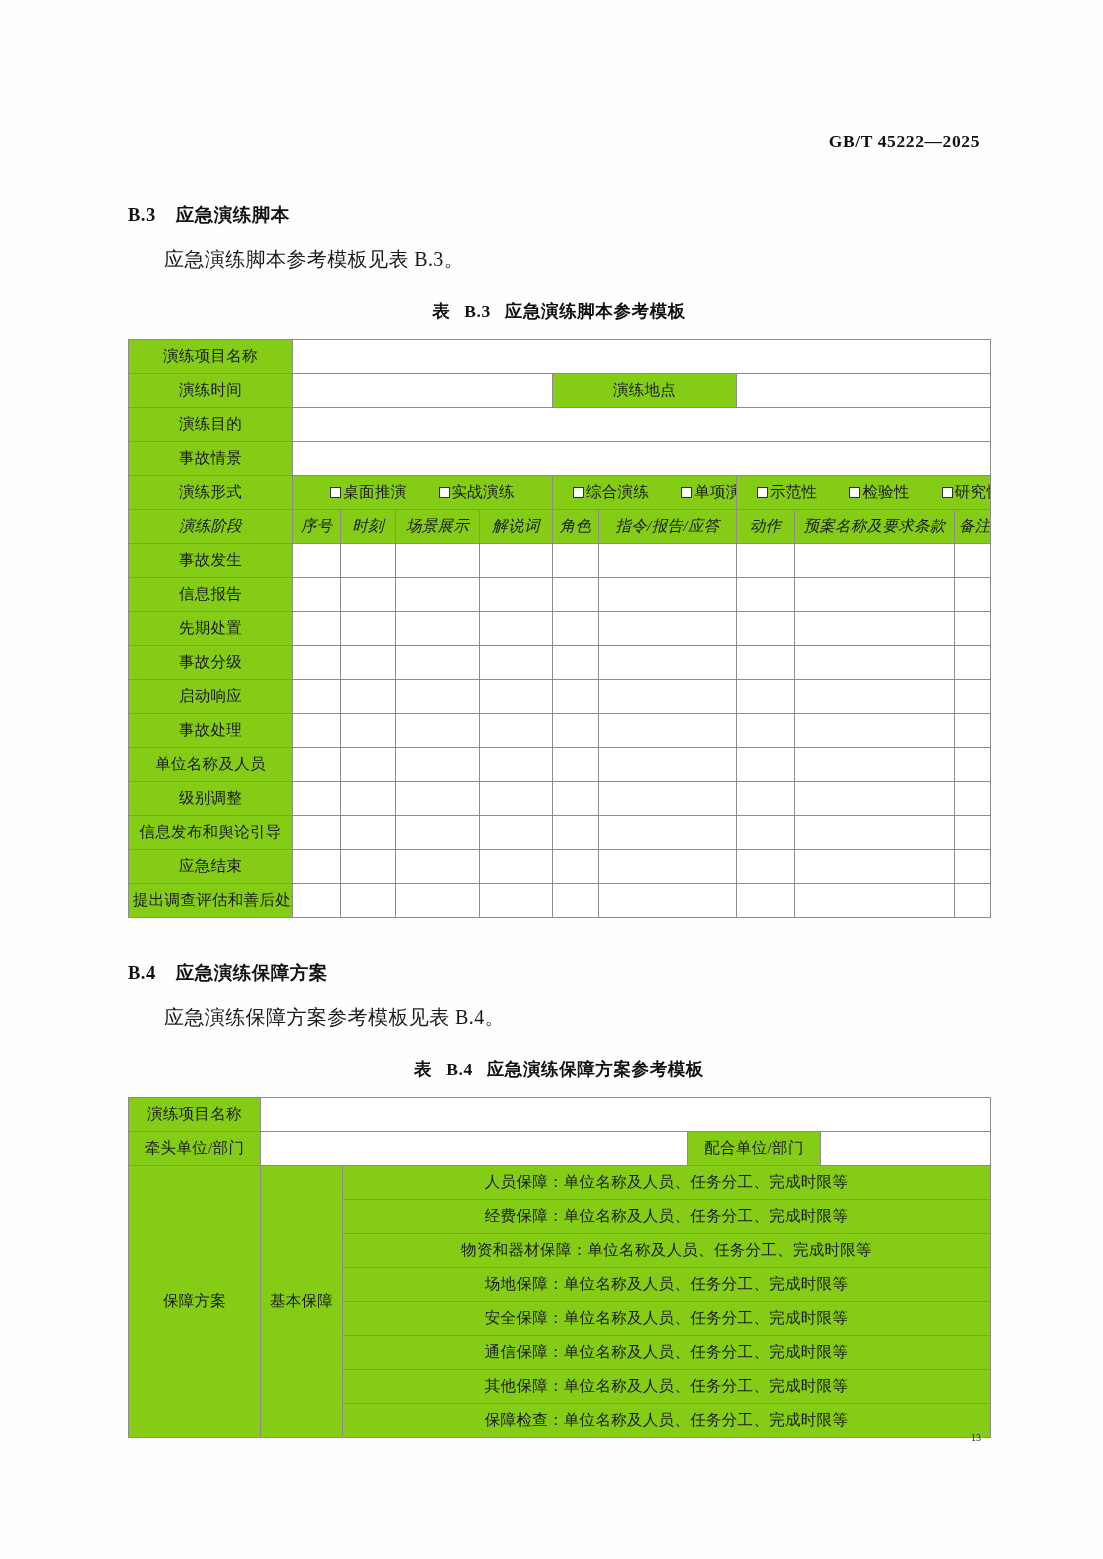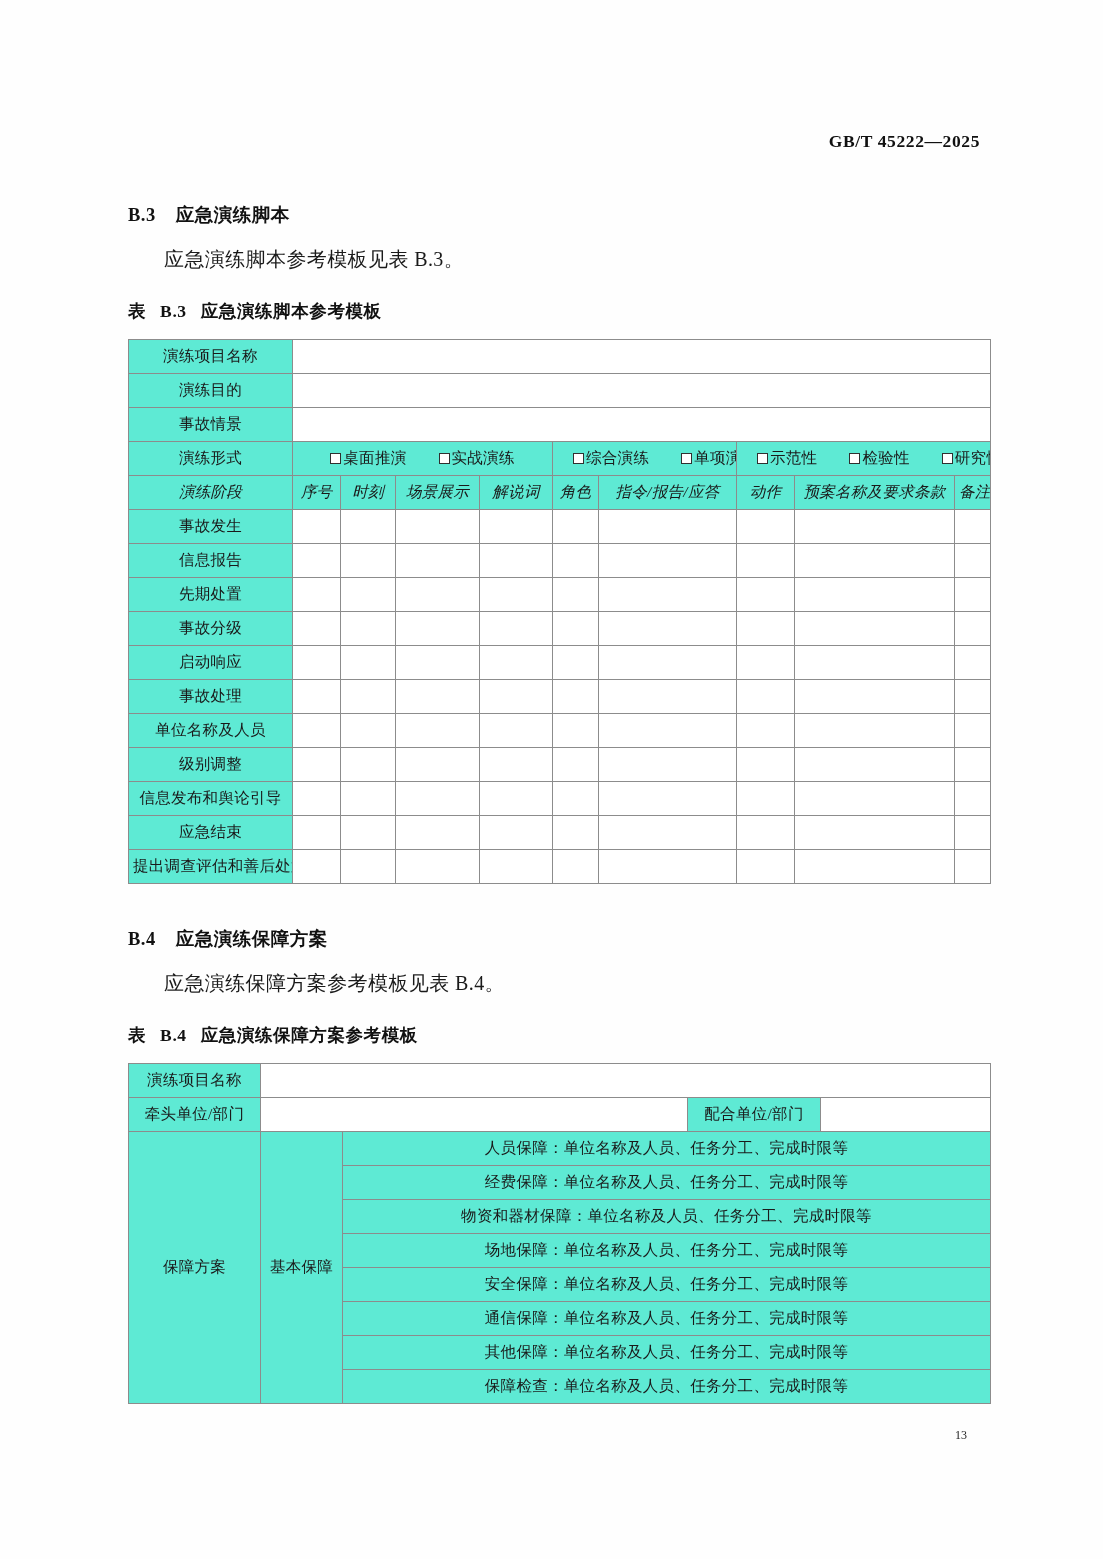--- a/index.html
+++ b/index.html
@@ -55,40 +55,40 @@
     width: 20px;
   }
   .body-para {
     font-size: 20px;
     margin: 19px 0 0 0;
     text-indent: 36px;
     letter-spacing: 0.4px;
     color: #1a1a1a;
   }
   .table-caption {
-    text-align: left;
+    text-align: center;
     font-family: "Liberation Sans", "DejaVu Sans", sans-serif;
     font-weight: bold;
     font-size: 17.5px;
     margin: 26px 0 16px 0;
     letter-spacing: 0.6px;
     color: #111;
   }
   .table-caption .cnum {
     font-family: "Liberation Serif", "DejaVu Serif", serif;
   }
   .table-caption .gap {
     display: inline-block;
     width: 14px;
   }
   table.doc-table {
     border-collapse: collapse;
     width: 862px;
     table-layout: fixed;
-    background: #5eead4;
+    background: #84cc16;
   }
   table.doc-table td {
     border: 1px solid #8c8c8c;
     font-size: 15.5px;
     color: #1a1a1a;
     padding: 0 4px;
     height: 33px;
     text-align: center;
     vertical-align: middle;
     letter-spacing: 0.3px;
@@ -131,24 +131,24 @@
     box-sizing: border-box;
     background: #fff;
   }
   .opt {
     display: inline-block;
     white-space: nowrap;
     margin: 0 16px;
   }
   .page-number {
     position: absolute;
-    right: 136px;
+    right: 122px;
     bottom: 116px;
     font-family: "Liberation Serif", "DejaVu Serif", serif;
-    font-size: 12px;
+    font-size: 10px;
     color: #222;
   }
   .spacer-b4 { height: 26px; }
 </style>
 </head>
 <body>
 
 <div class="page">
 
   <div class="page-header">GB/T 45222—2025</div>
@@ -177,20 +177,26 @@
         <col style="width:58px">
         <col style="width:160px">
         <col style="width:36px">
       </colgroup>
       <tbody>
         <tr>
           <td class="lbl">演练项目名称</td>
           <td class="blank" colspan="9"></td>
         </tr>
         <tr>
+          <td class="lbl">演练时间</td>
+          <td class="blank" colspan="4"></td>
+          <td class="lbl" colspan="2">演练地点</td>
+          <td class="blank" colspan="3"></td>
+        </tr>
+        <tr>
           <td class="lbl">演练目的</td>
           <td class="blank" colspan="9"></td>
         </tr>
         <tr>
           <td class="lbl">事故情景</td>
           <td class="blank" colspan="9"></td>
         </tr>
         <tr>
           <td class="lbl">演练形式</td>
           <td class="opt-cell" colspan="4">

